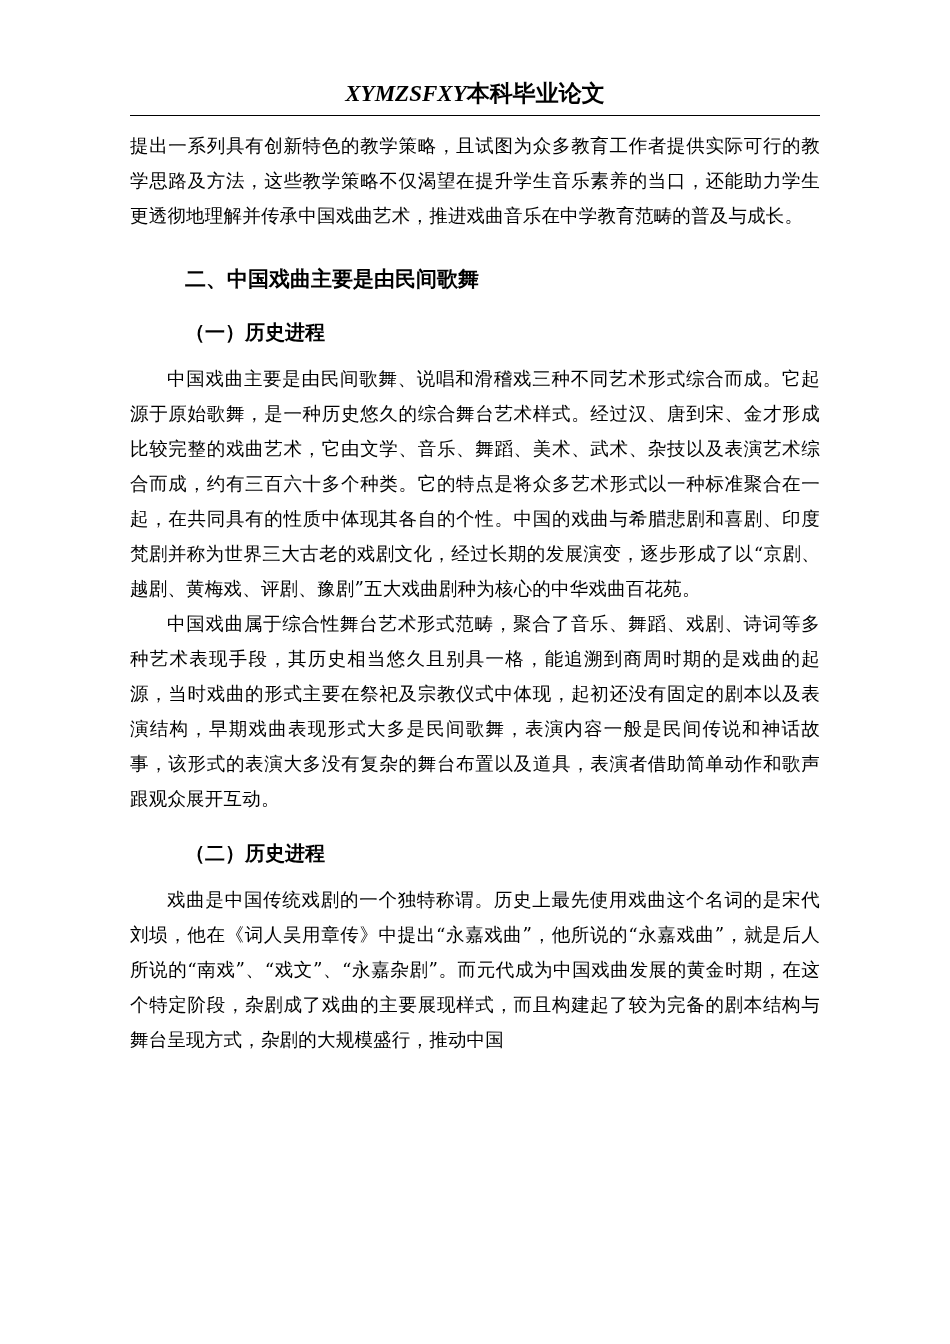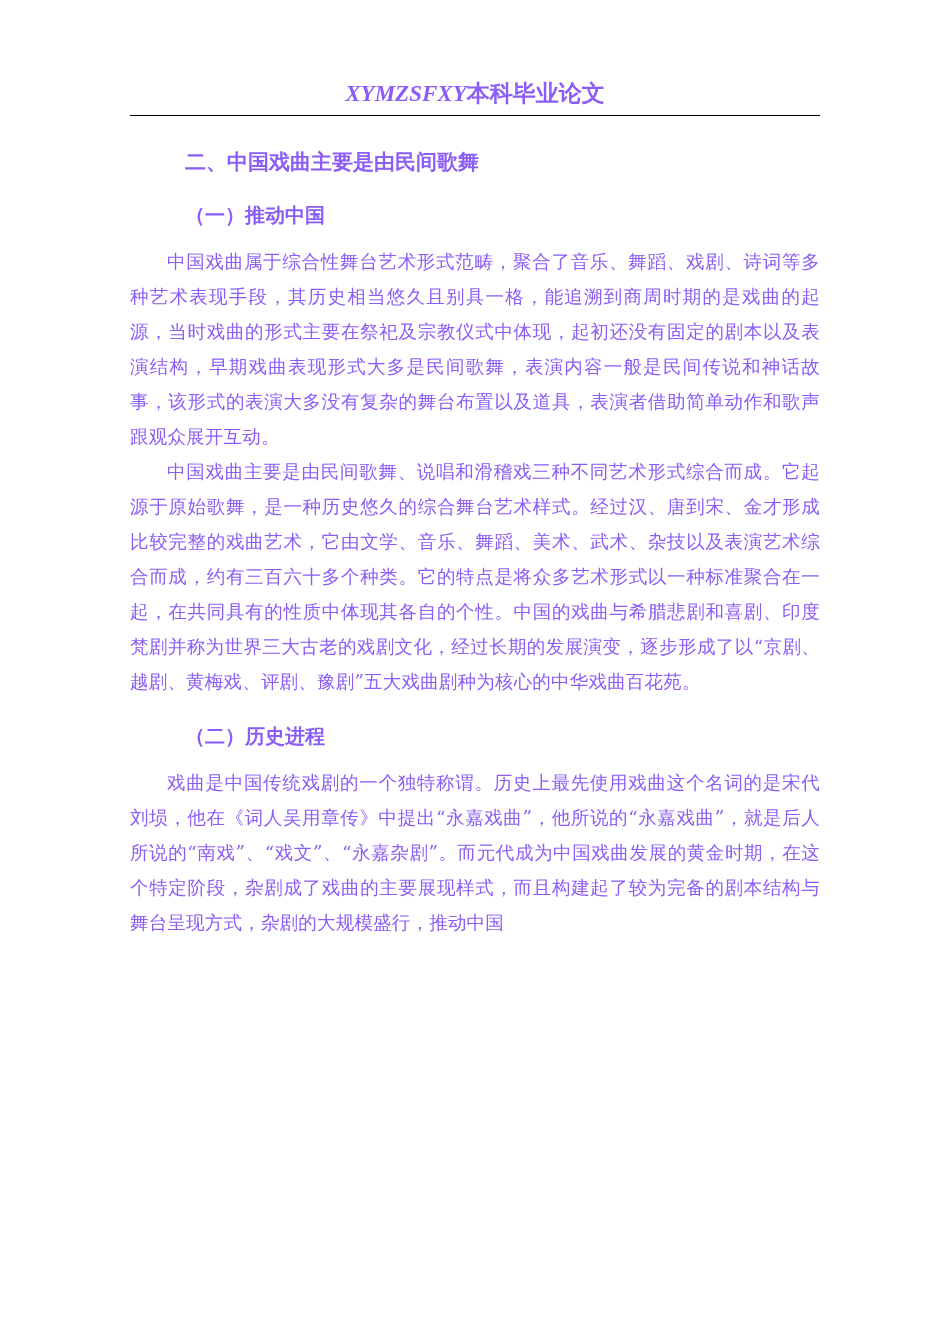--- a/index.html
+++ b/index.html
@@ -7,21 +7,21 @@
     padding: 0;
     background: #ffffff;
   }
   .page {
     position: relative;
     width: 950px;
     height: 1052px;
     background: #ffffff;
     margin: 0 auto;
     font-family: "Liberation Serif", serif;
-    color: #8b5cf6;
+    color: #000000;
     box-sizing: border-box;
   }
   .content {
     position: absolute;
     left: 130px;
     top: 78px;
     width: 690px;
   }
   .header {
     text-align: center;
@@ -83,27 +83,28 @@
 
 <div class="page">
 
   <div class="content">
 
     <div class="header">
       <span class="latin">XYMZSFXY</span><span>本科毕业论文</span>
     </div>
     <div class="header-rule"></div>
 
+    <p class="body-text">提出一系列具有创新特色的教学策略，且试图为众多教育工作者提供实际可行的教学思路及方法，这些教学策略不仅渴望在提升学生音乐素养的当口，还能助力学生更透彻地理解并传承中国戏曲艺术，推进戏曲音乐在中学教育范畴的普及与成长。</p>
 
     <h2 class="heading-1">二、中国戏曲主要是由民间歌舞</h2>
 
-    <h3 class="heading-2">（一）推动中国</h3>
+    <h3 class="heading-2">（一）历史进程</h3>
 
+    <p class="body-text indent">中国戏曲主要是由民间歌舞、说唱和滑稽戏三种不同艺术形式综合而成。它起源于原始歌舞，是一种历史悠久的综合舞台艺术样式。经过汉、唐到宋、金才形成比较完整的戏曲艺术，它由文学、音乐、舞蹈、美术、武术、杂技以及表演艺术综合而成，约有三百六十多个种类。它的特点是将众多艺术形式以一种标准聚合在一起，在共同具有的性质中体现其各自的个性。中国的戏曲与希腊悲剧和喜剧、印度梵剧并称为世界三大古老的戏剧文化，经过长期的发展演变，逐步形成了以“京剧、越剧、黄梅戏、评剧、豫剧”五大戏曲剧种为核心的中华戏曲百花苑。</p>
     <p class="body-text indent">中国戏曲属于综合性舞台艺术形式范畴，聚合了音乐、舞蹈、戏剧、诗词等多种艺术表现手段，其历史相当悠久且别具一格，能追溯到商周时期的是戏曲的起源，当时戏曲的形式主要在祭祀及宗教仪式中体现，起初还没有固定的剧本以及表演结构，早期戏曲表现形式大多是民间歌舞，表演内容一般是民间传说和神话故事，该形式的表演大多没有复杂的舞台布置以及道具，表演者借助简单动作和歌声跟观众展开互动。</p>
-    <p class="body-text indent">中国戏曲主要是由民间歌舞、说唱和滑稽戏三种不同艺术形式综合而成。它起源于原始歌舞，是一种历史悠久的综合舞台艺术样式。经过汉、唐到宋、金才形成比较完整的戏曲艺术，它由文学、音乐、舞蹈、美术、武术、杂技以及表演艺术综合而成，约有三百六十多个种类。它的特点是将众多艺术形式以一种标准聚合在一起，在共同具有的性质中体现其各自的个性。中国的戏曲与希腊悲剧和喜剧、印度梵剧并称为世界三大古老的戏剧文化，经过长期的发展演变，逐步形成了以“京剧、越剧、黄梅戏、评剧、豫剧”五大戏曲剧种为核心的中华戏曲百花苑。</p>
 
     <h3 class="heading-2">（二）历史进程</h3>
 
     <p class="body-text indent">戏曲是中国传统戏剧的一个独特称谓。历史上最先使用戏曲这个名词的是宋代刘埙，他在《词人吴用章传》中提出“永嘉戏曲”，他所说的“永嘉戏曲”，就是后人所说的“南戏”、“戏文”、“永嘉杂剧”。而元代成为中国戏曲发展的黄金时期，在这个特定阶段，杂剧成了戏曲的主要展现样式，而且构建起了较为完备的剧本结构与舞台呈现方式，杂剧的大规模盛行，推动中国</p>
 
   </div>
 
   <div class="page-number">2</div>
 
 </div>

